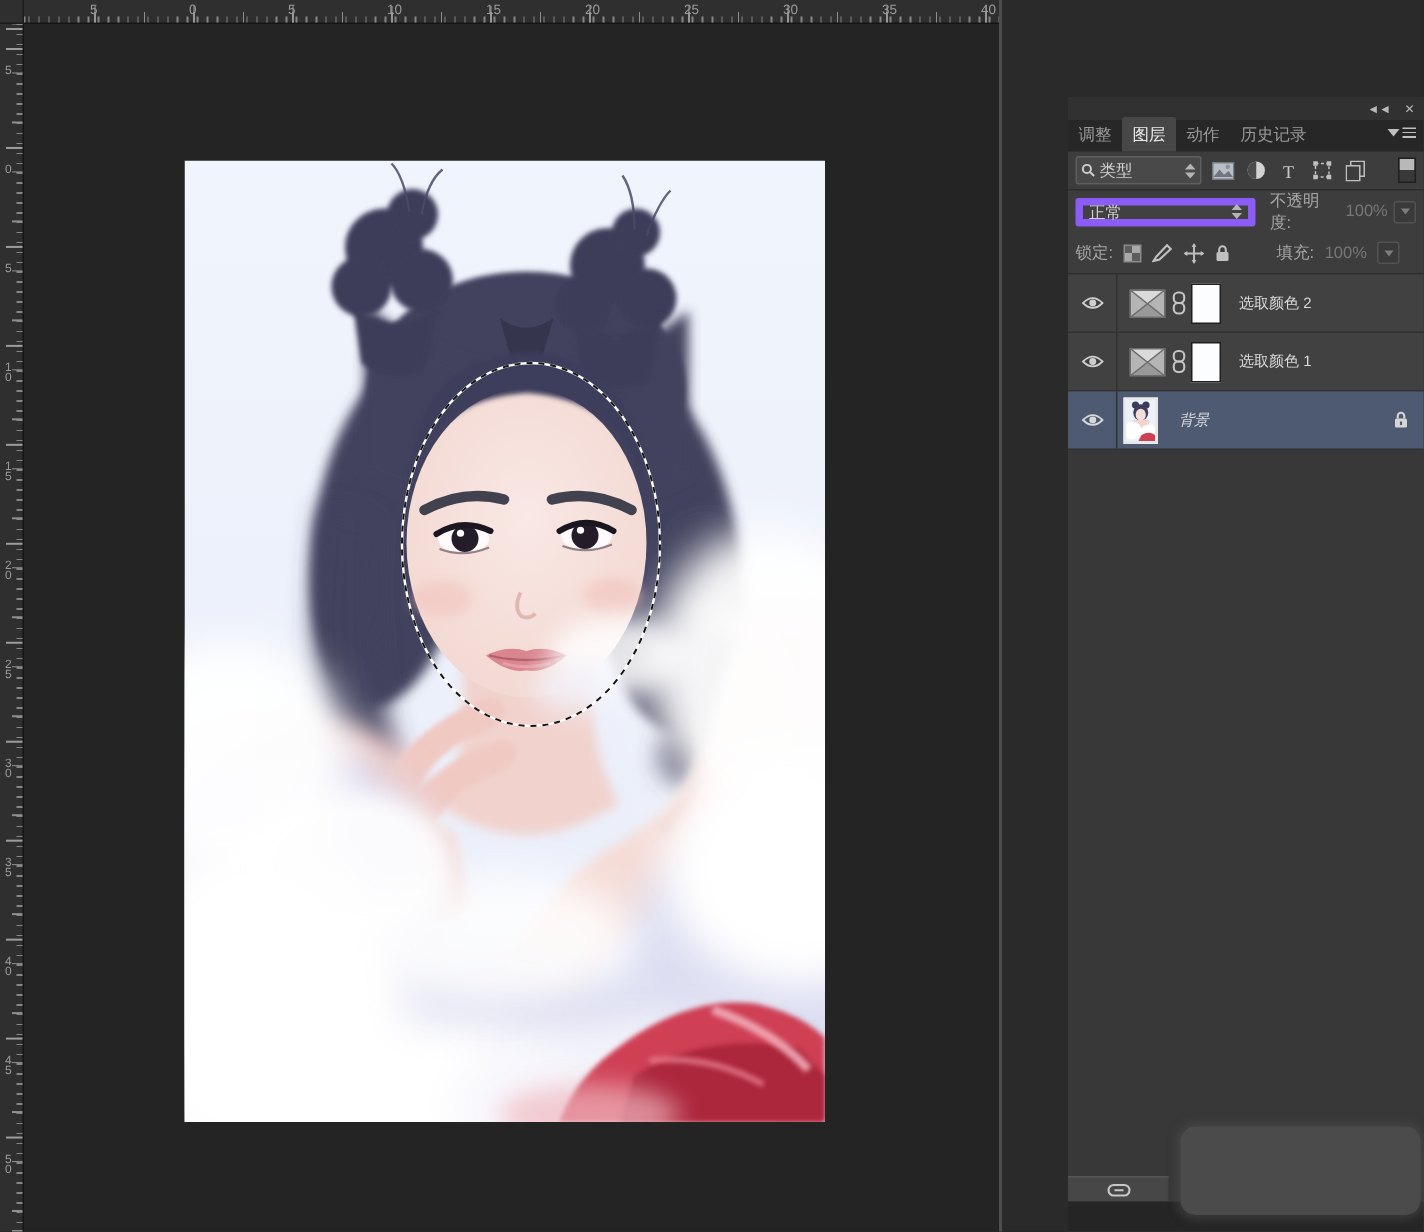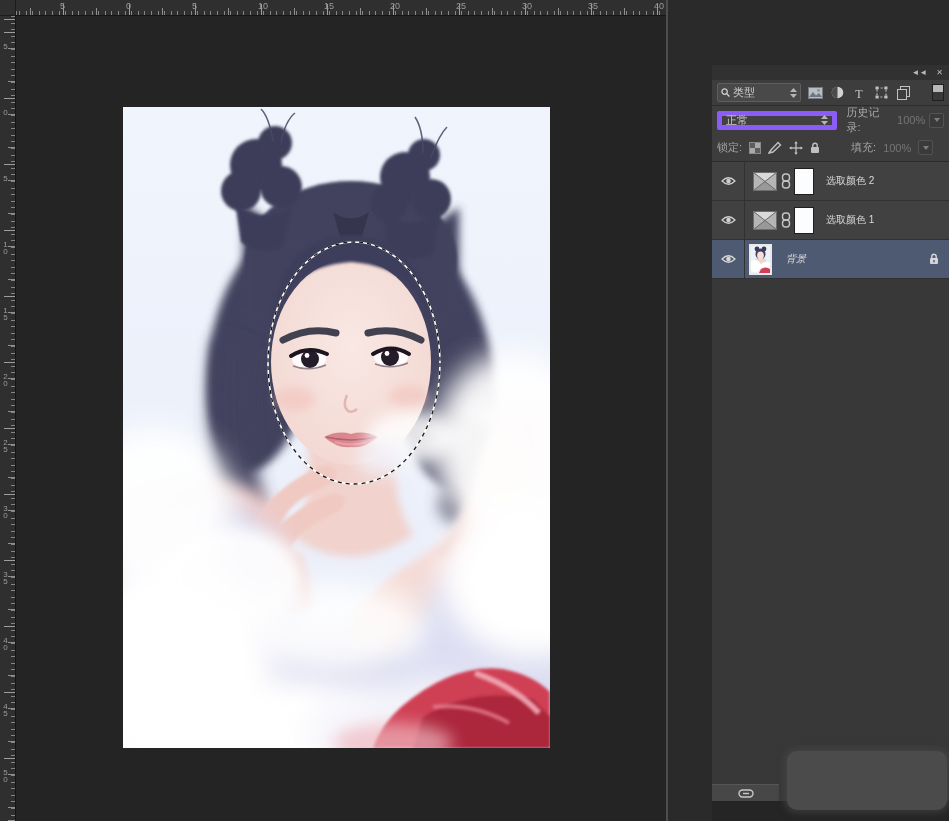--- a/index.html
+++ b/index.html
@@ -279,20 +279,30 @@
 
 <div id="doc-edge"></div>
 
 <div id="panel">
 
   <div id="panel-chrome">
     <span>◄◄</span>
     <span>✕</span>
   </div>
 
+  <div id="panel-tabbar">
+    <div class="tab">调整</div>
+    <div class="tab active">图层</div>
+    <div class="tab">动作</div>
+    <div class="tab">历史记录</div>
+    <div id="panel-menu">
+      <span class="tri"></span>
+        <span class="bars"></span>
+    </div>
+  </div>
 
   <div id="panel-body">
 
     <div class="prow" id="filter-row">
       <div id="search-select">
         <svg width="9" height="9" viewBox="0 0 9 9">
           <circle cx="3.6" cy="3.6" r="2.7" fill="none" stroke="#cfcfcf" stroke-width="1.3"></circle>
           <line x1="5.8" y1="5.8" x2="8.4" y2="8.4" stroke="#cfcfcf" stroke-width="1.4"></line>
         </svg>
         <span class="lbl">类型</span>
@@ -338,21 +348,21 @@
     </div>
 
     <div class="prow" id="blend-row">
       <div id="blend-select">
         <span class="lbl">正常</span>
         <svg width="7" height="10" viewBox="0 0 7 10">
           <polygon points="3.5,0 7,4 0,4" fill="#b5b5b5"></polygon>
             <polygon points="0,6 7,6 3.5,10" fill="#b5b5b5"></polygon>
         </svg>
       </div>
-      <span class="field-label" style="margin-left:6px">历史记录:</span>
+      <span class="field-label" style="margin-left:6px">不透明度:</span>
       <span class="field-value">100%</span>
       <span class="drop-btn">
           <span class="tri"></span>
         </span>
     </div>
 
     <div class="prow" id="lock-row">
       <span class="field-label">锁定:</span>
       <span class="lock-icon">
           <span id="checker"></span>

